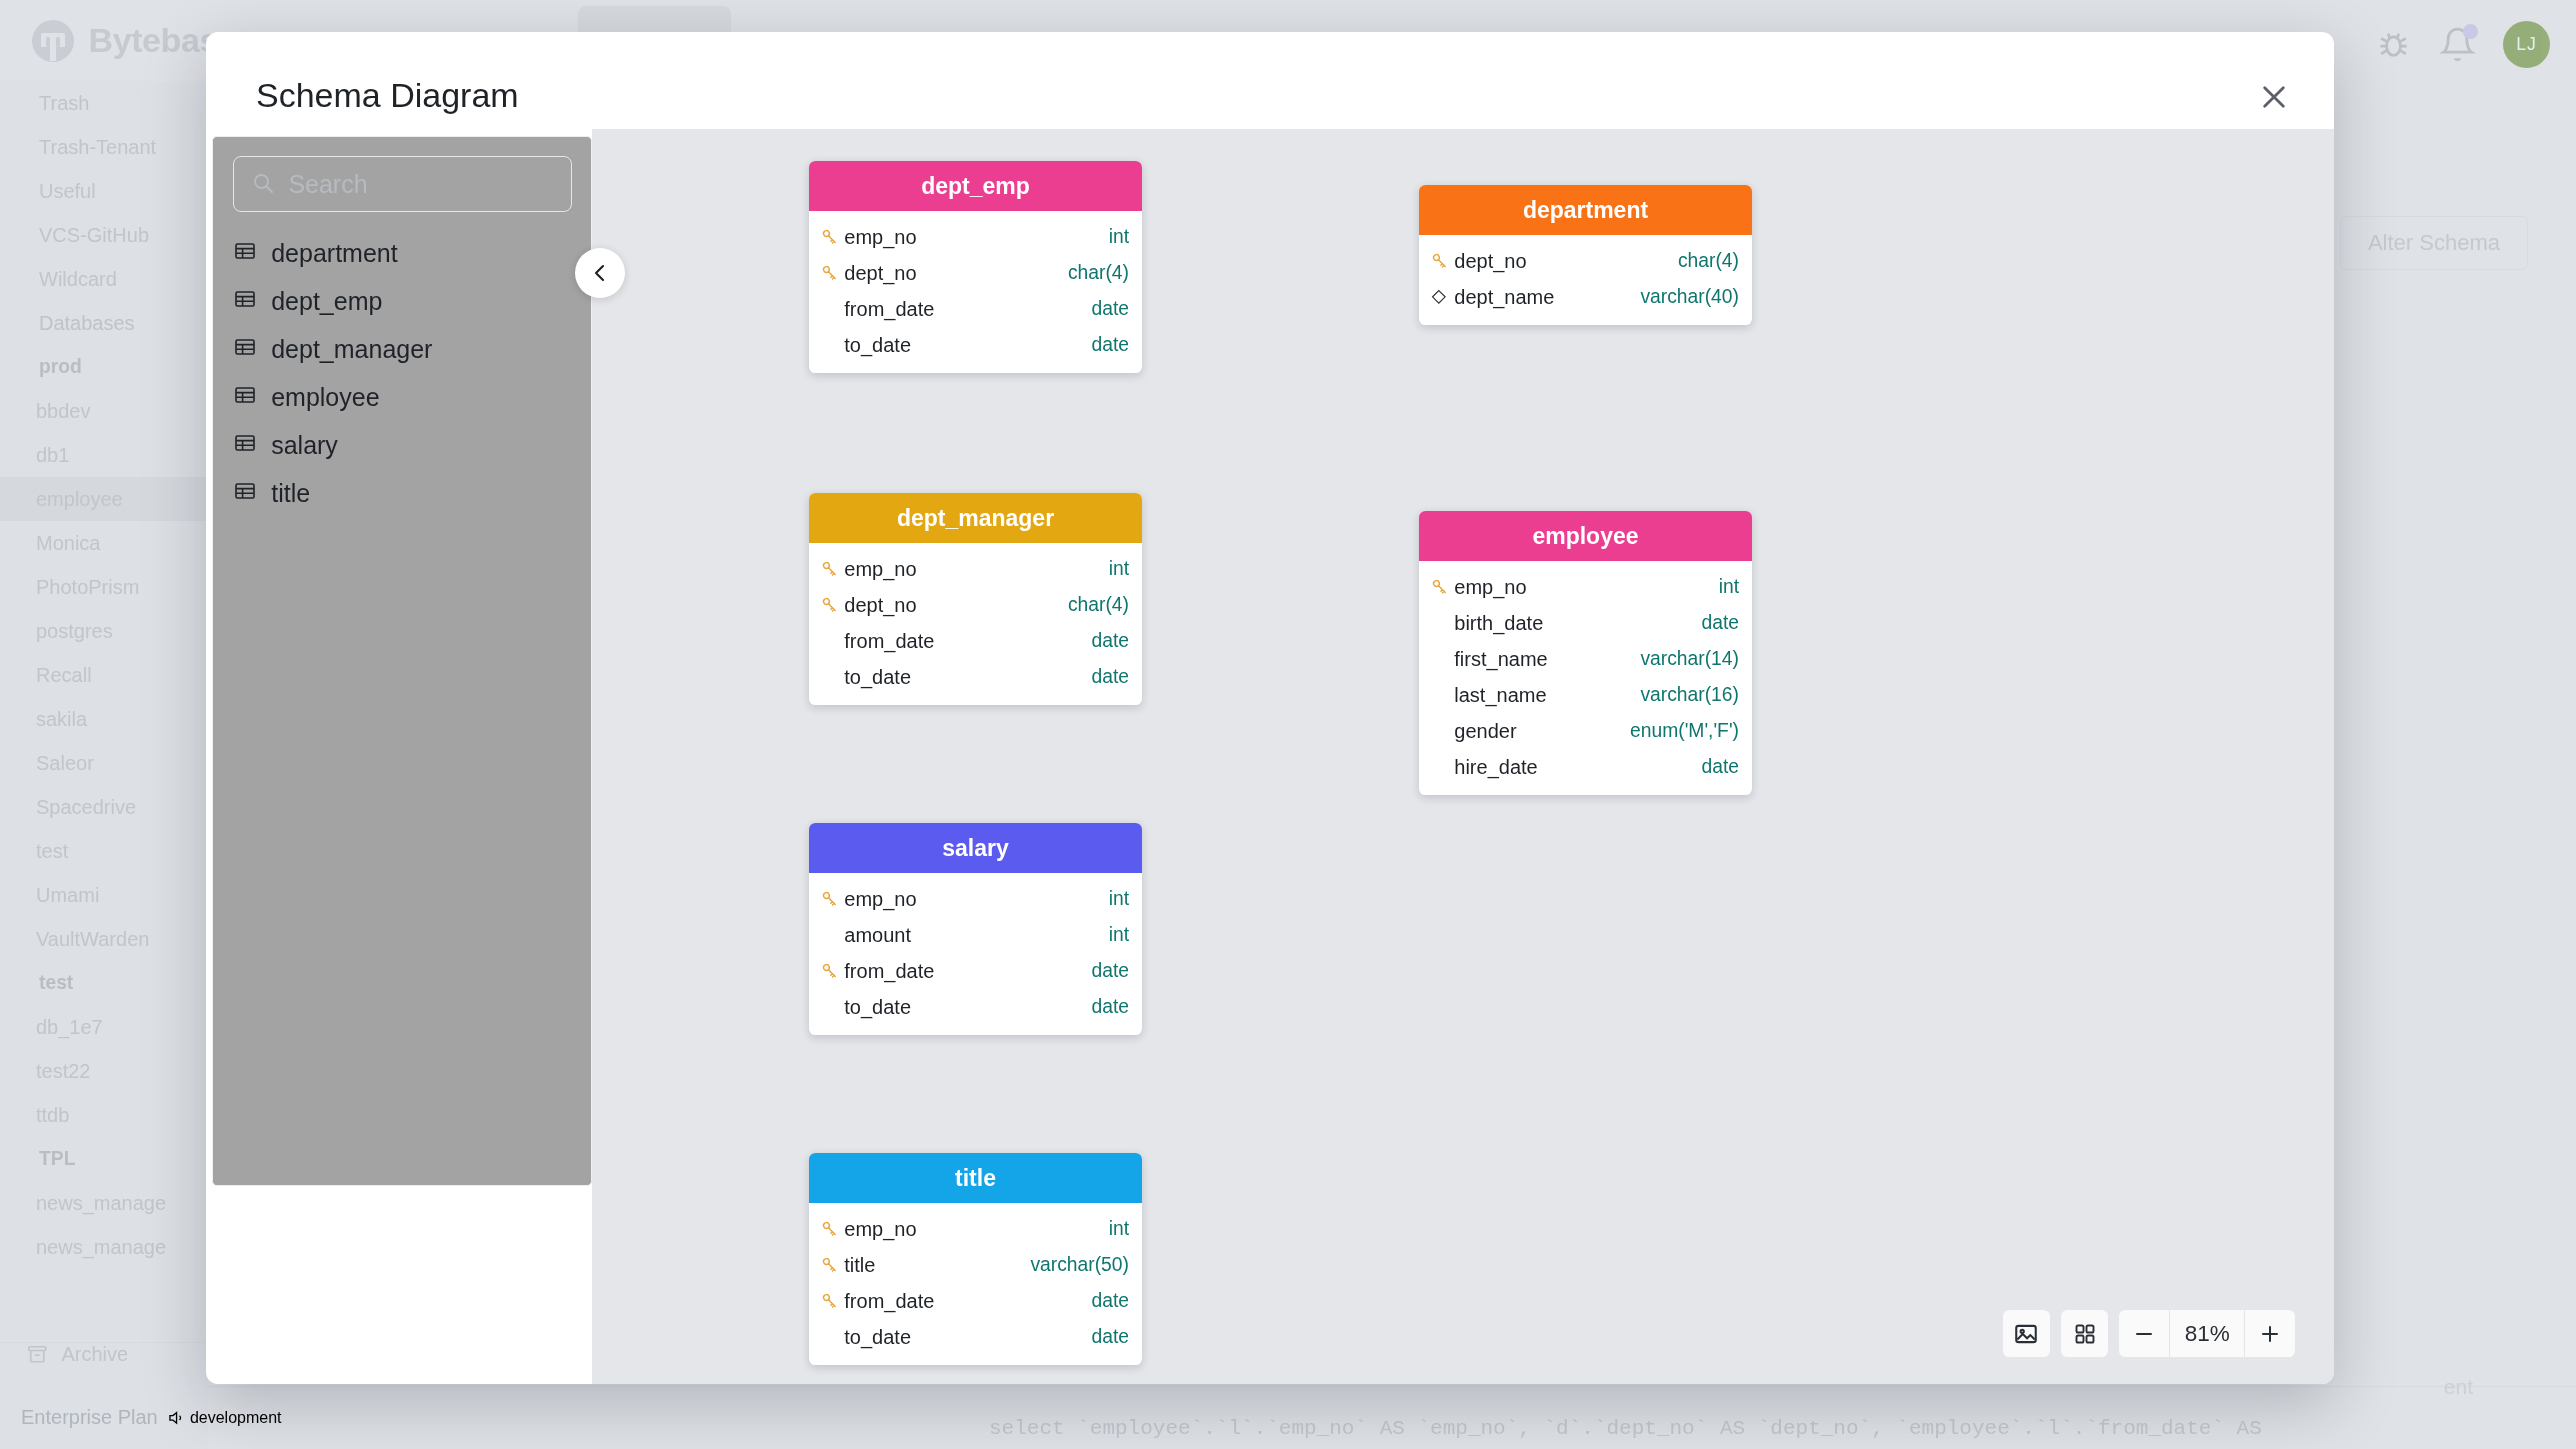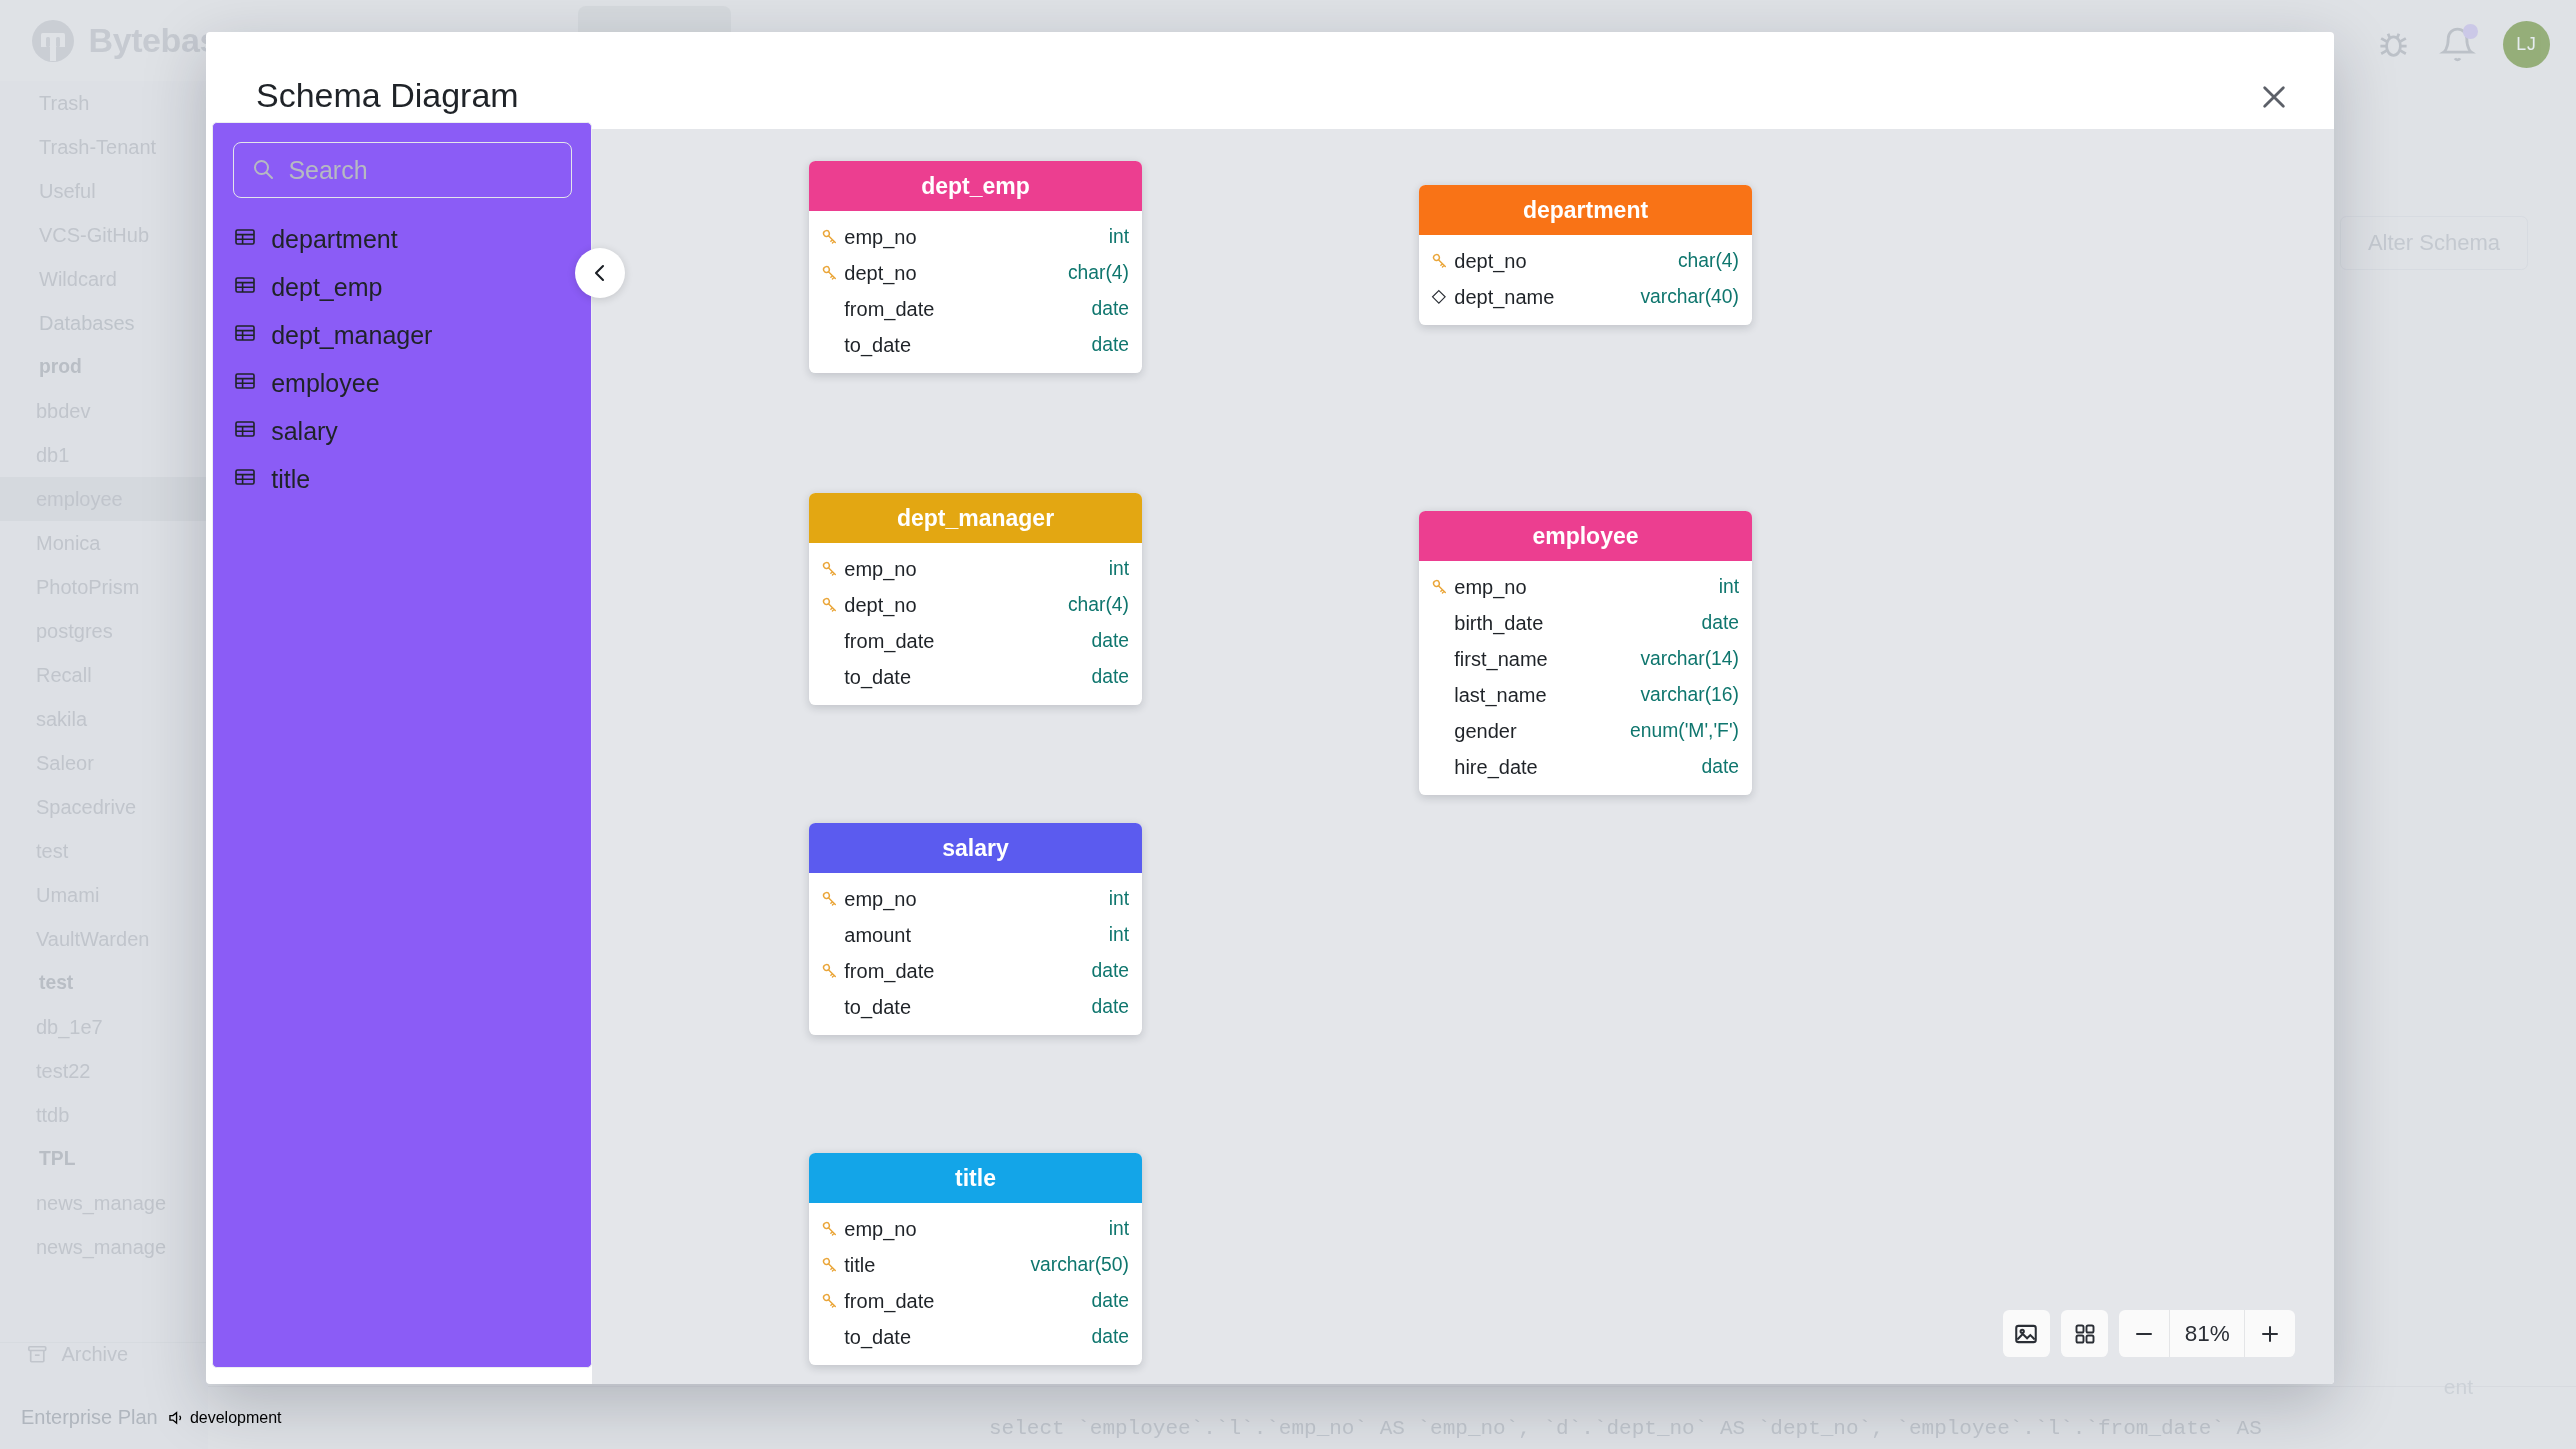--- a/index.html
+++ b/index.html
@@ -103,39 +103,39 @@
     font-size: 21px; color: #ccd1d7;
   }
   .bg-hline {
     position: absolute; left: 208px; right: 0; height: 0.8px; background: #d7dadf;
   }
 
   
   #modal {
     position: absolute; left: 206px; top: 32px;
     width: 2128px; height: 1352px;
-    background: #ffffff; border-radius: 4px;
+    background: #ffffff; border-radius: 12px;
     box-shadow: 0 19.3px 64px rgba(20,25,40,.22);
     overflow: hidden;
   }
   .modal-title {
     position: absolute; left: 50px; top: 44px;
     font-size: 34px; color: #1f2328;
   }
   .close-btn {
     position: absolute; right: 39px; top: 43px;
     width: 43px; height: 43px; display: flex; align-items: center;
     justify-content: center; color: #5c6068; cursor: pointer;
   }
 
   
   .side-panel {
-    position: absolute; left: 6.4px; top: 90px;
-    width: 380px; height: 1246px;
-    background: #8b5cf6; border: 0.8px solid #eceef1; border-radius: 4.8px;
+    position: absolute; left: 6.4px; top: 104px;
+    width: 380px; height: 1050px;
+    background: #a3a3a3; border: 0.8px solid #eceef1; border-radius: 4.8px;
   }
   .search-wrap { padding: 19.3px 19.3px 0 19.3px; }
   .search-box {
     height: 56px; border: 0.8px solid #e3e6ea; border-radius: 8px;
     display: flex; align-items: center; gap: 13px; padding: 0 17.7px;
   }
   .search-box input {
     border: 0; outline: 0; font-size: 25px; color: #2b2f36;
     font-family: "Liberation Sans", sans-serif; width: 100%;
     background: transparent;

